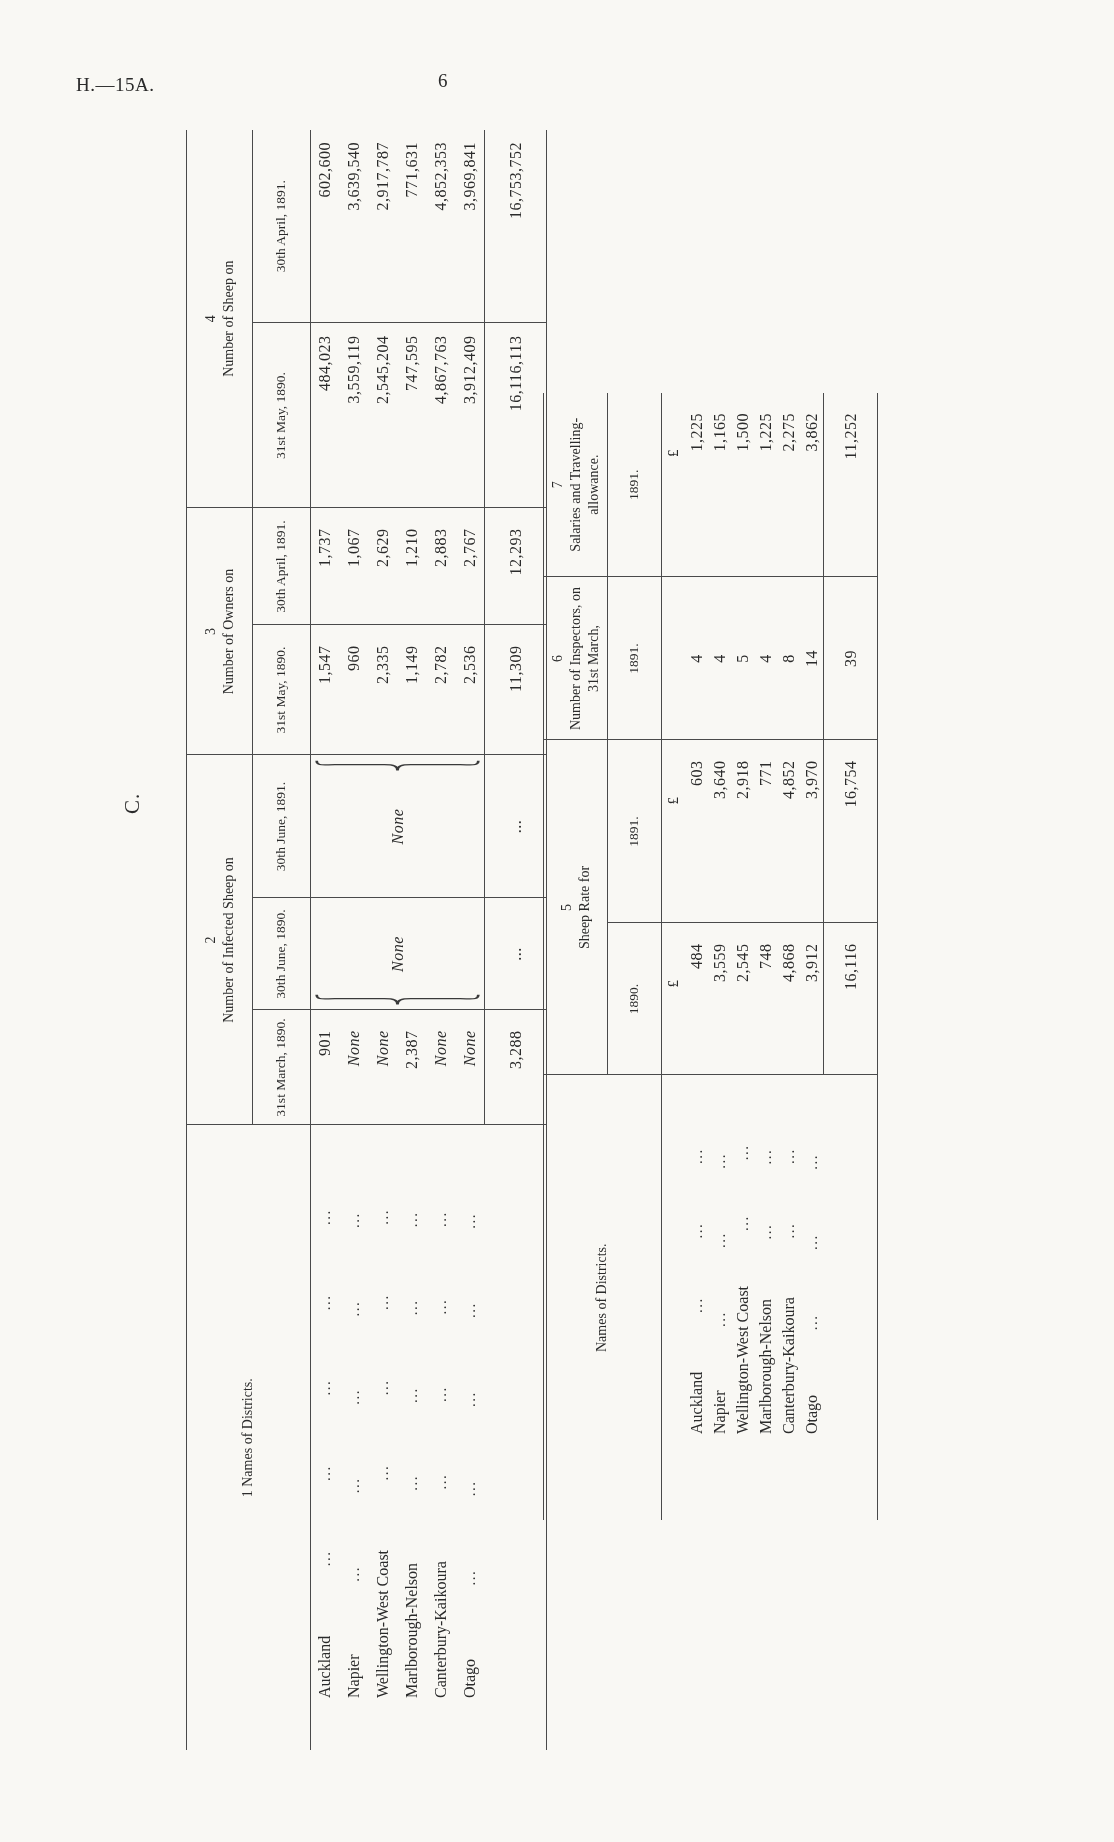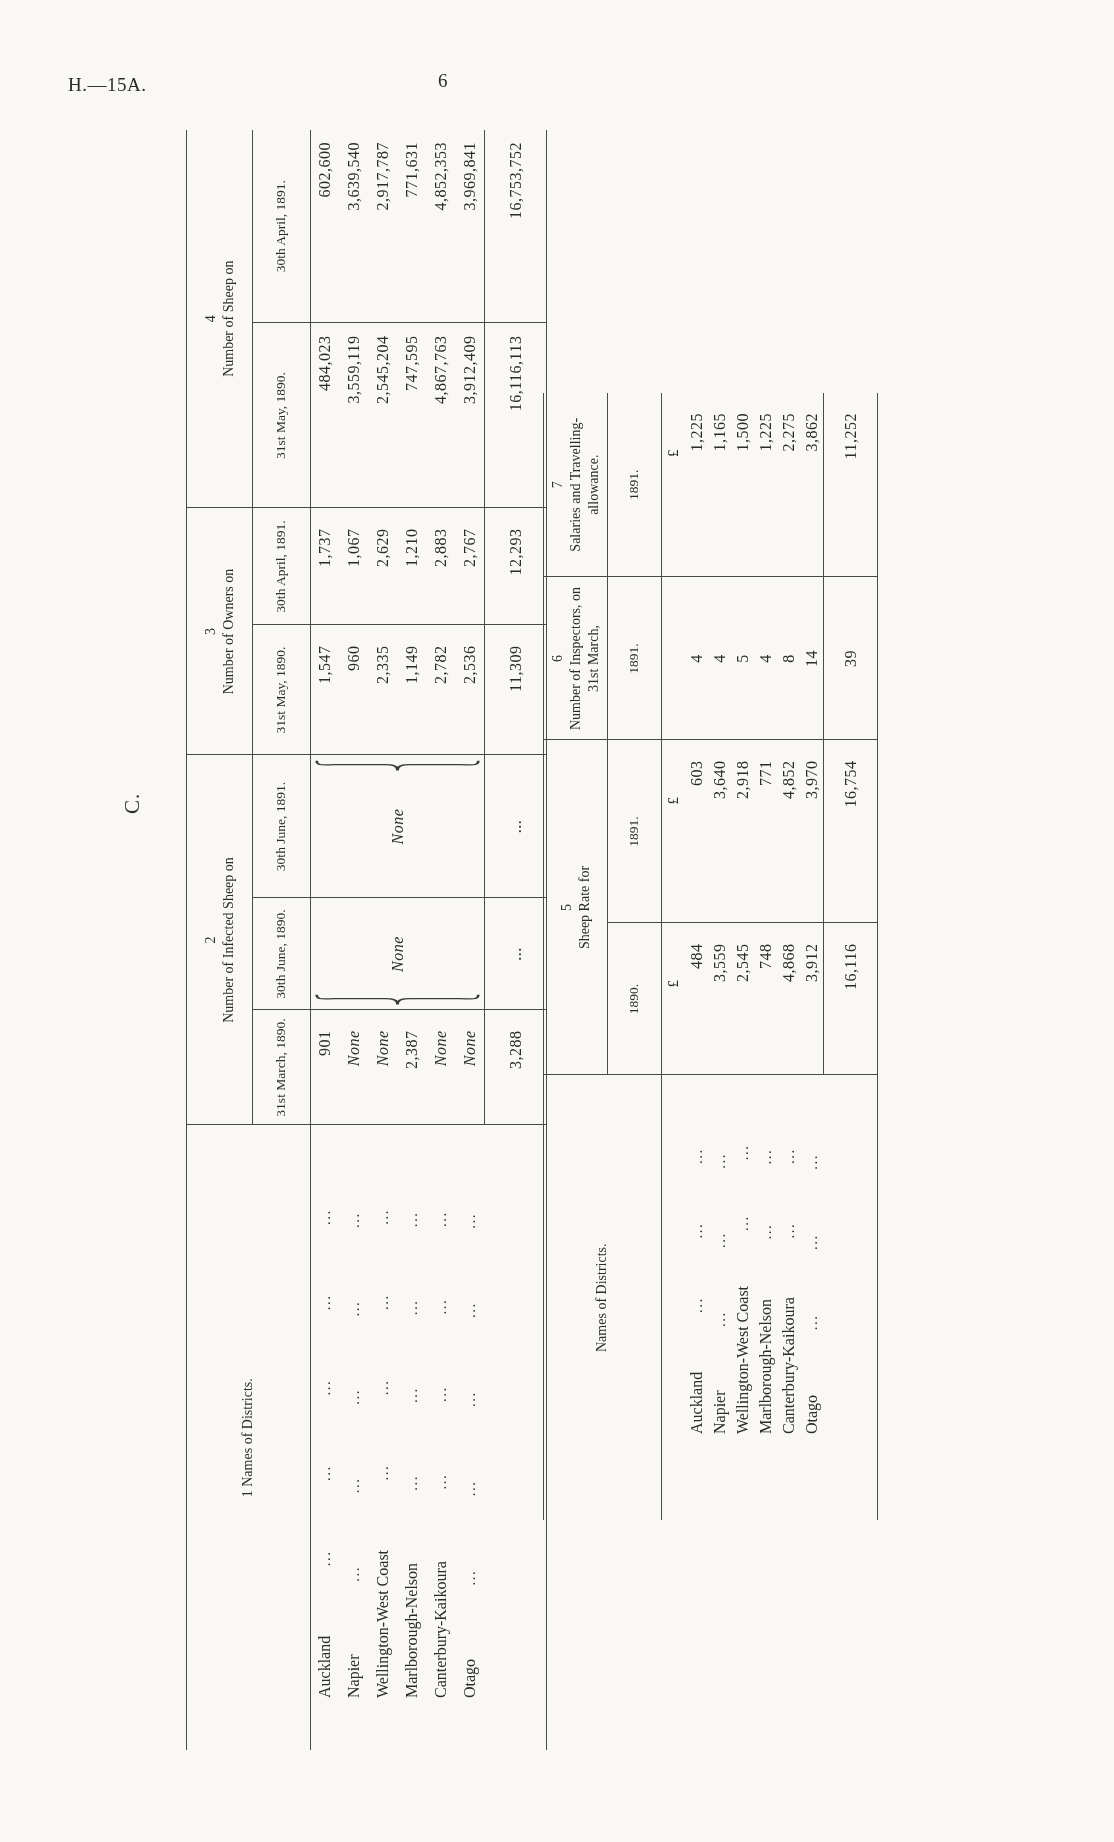--- a/index.html
+++ b/index.html
@@ -1,21 +1,21 @@
 <!DOCTYPE html>
 <html><head>
 <meta charset="utf-8">
 <style>
   html,body{margin:0;padding:0;background:#e8e6e0;}
   .page{
     position:relative;width:1114px;height:1842px;margin:0 auto;
     background:#f9f8f4;overflow:hidden;
     font-family:"Liberation Serif","DejaVu Serif",serif;color:#2b2b2b;
   }
-  .pg-head{position:absolute;top:74px;left:68px;font-size:19px;letter-spacing:.5px;}
+  .pg-head{position:absolute;top:74px;left:76px;font-size:19px;letter-spacing:.5px;}
   .pg-num{position:absolute;top:70px;left:438px;font-size:19px;}
   .rot{position:absolute;transform:rotate(-90deg);transform-origin:0 0;}
   .tbl-title{left:120px;top:814px;font-size:21px;letter-spacing:1px;}
   #t1wrap{left:186px;top:1750px;width:1620px;height:360px;}
   #t2wrap{left:543px;top:1520px;width:1127px;height:334px;}
   table{border-collapse:collapse;table-layout:fixed;width:100%;height:100%;
         border-top:1.5px solid #4a4a4a;border-bottom:1.5px solid #4a4a4a;}
   th,td{padding:0;font-weight:normal;vertical-align:middle;}
   .vline{border-left:1px solid #4a4a4a;}
   .grp{border-bottom:1px solid #4a4a4a;text-align:center;font-size:14px;line-height:1.25;}

